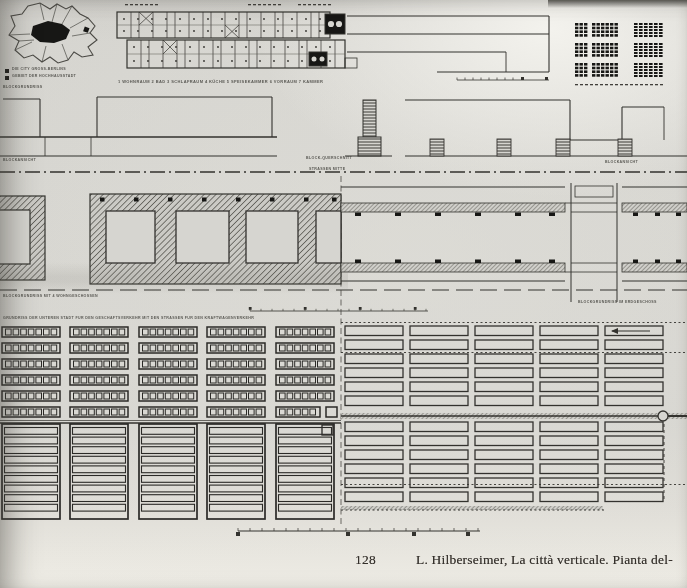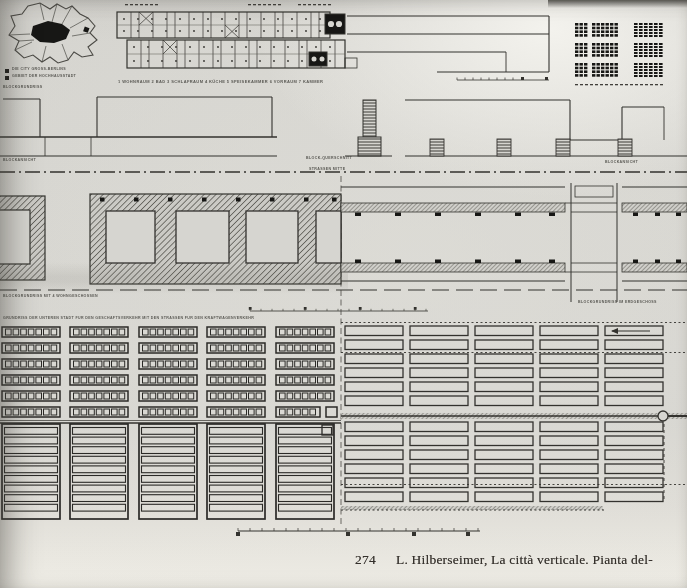--- a/index.html
+++ b/index.html
@@ -23,21 +23,21 @@
     background:linear-gradient(180deg,rgba(110,108,100,0),rgba(110,108,100,.13) 45%,rgba(110,108,100,.13) 62%,rgba(110,108,100,0));}
   svg{position:absolute;left:0;top:0;z-index:2;}
   .micro{position:absolute;z-index:3;font-size:8px;font-weight:bold;color:#45443f;
     letter-spacing:.8px;white-space:nowrap;transform:scale(.45);transform-origin:0 0;opacity:.85;}
   .micro.m50{transform:scale(.5);}
   .legend-sq{position:absolute;width:4px;height:4px;background:#1a1a18;z-index:3;}
   .caption{position:absolute;left:352px;top:551px;width:345px;z-index:3;
     font-family:"Liberation Serif",serif;font-size:13.5px;line-height:17.5px;
     color:#34302b;letter-spacing:.2px;text-shadow:0 0 .6px rgba(52,48,43,.55);}
   .cap-num{position:absolute;left:3px;top:0;}
-  .cap-text{display:inline-block;margin-left:44px;}
+  .cap-text{display:inline-block;margin-left:64px;}
 </style>
 </head>
 <body>
 
 <div class="page">
 
   <svg id="drawing" width="687" height="588" viewBox="0 0 687 588">
     <defs>
       <pattern id="hatch" patternUnits="userSpaceOnUse" width="4.2" height="4.2" patternTransform="rotate(45)">
         <rect width="4.2" height="4.2" fill="#cbcac5"></rect>
@@ -943,18 +943,18 @@
   <div class="micro" style="left:3px;top:85px">BLOCKGRUNDRISS</div>
   <div class="micro" style="left:3px;top:158px">BLOCKANSICHT</div>
   <div class="micro" style="left:306px;top:156px">BLOCK-QUERSCHNITT</div>
   <div class="micro" style="left:309px;top:167px">STRASSEN MITTE</div>
   <div class="micro" style="left:605px;top:160px">BLOCKANSICHT</div>
   <div class="micro" style="left:3px;top:294px">BLOCKGRUNDRISS MIT 4 WOHNGESCHOSSEN</div>
   <div class="micro" style="left:578px;top:300px">BLOCKGRUNDRISS IM ERDGESCHOSS</div>
   <div class="micro" style="left:3px;top:316px">GRUNDRISS DER UNTEREN STADT FÜR DEN GESCHÄFTSVERKEHR MIT DEN STRASSEN FÜR DEN KRAFTWAGENVERKEHR</div>
 
   <div class="caption">
-    <span class="cap-num">274</span>
+    <span class="cap-num">128</span>
     <span class="cap-text">
       <span>L. Hilberseimer, La città verticale. Pianta del-</span><br>
     </span>
   </div>
 </div>
 
 </body></html>

